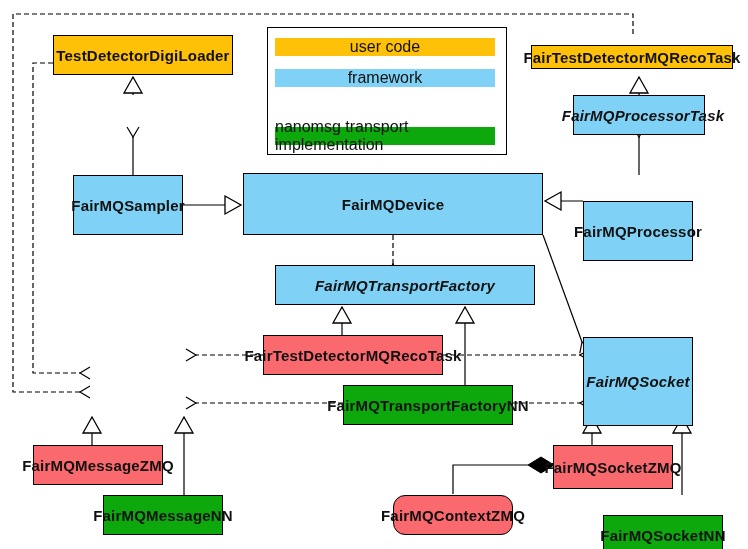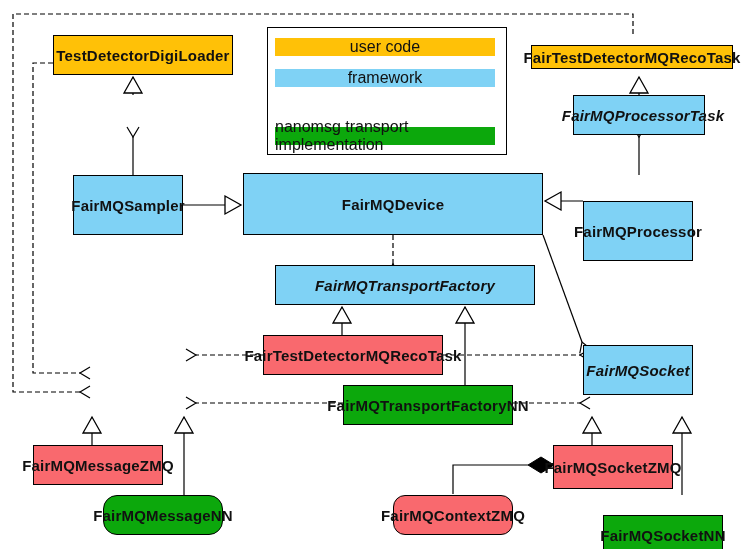--- a/index.html
+++ b/index.html
@@ -103,25 +103,25 @@
 
   <div class="node cat-fw" style="left:243px;top:173px;width:300px;height:62px;">FairMQDevice</div>
 
   <div class="node cat-fw abstract" style="left:263px;top:265px;width:260px;height:40px;margin-left:12px;">FairMQTransportFactory</div>
 
   <div class="node cat-zmq" style="left:263px;top:335px;width:180px;height:40px;">FairTestDetectorMQRecoTask</div>
 
   <div class="node cat-nn" style="left:343px;top:385px;width:170px;height:40px;">FairMQTransportFactoryNN</div>
 
 
-  <div class="node cat-fw abstract" style="left:583px;top:345px;width:110px;height:50px;">FairMQSocket</div>
+  <div class="node cat-fw abstract" style="left:583px;top:337px;width:110px;height:89px;">FairMQSocket</div>
 
   <div class="node cat-zmq" style="left:33px;top:445px;width:130px;height:40px;">FairMQMessageZMQ</div>
 
-  <div class="node cat-nn" style="left:103px;top:495px;width:120px;height:40px;border-radius:14px;">FairMQMessageNN</div>
+  <div class="node cat-nn" style="left:103px;top:495px;width:120px;height:40px;">FairMQMessageNN</div>
 
   <div class="node cat-zmq" style="left:553px;top:445px;width:120px;height:44px;">FairMQSocketZMQ</div>
 
   <div class="node cat-nn" style="left:603px;top:495px;width:120px;height:40px;margin-top:20px;">FairMQSocketNN</div>
 
   <div class="node cat-zmq" style="left:393px;top:495px;width:120px;height:40px;border-radius:12px;">FairMQContextZMQ</div>
 
 </div>
 
 </body></html>

